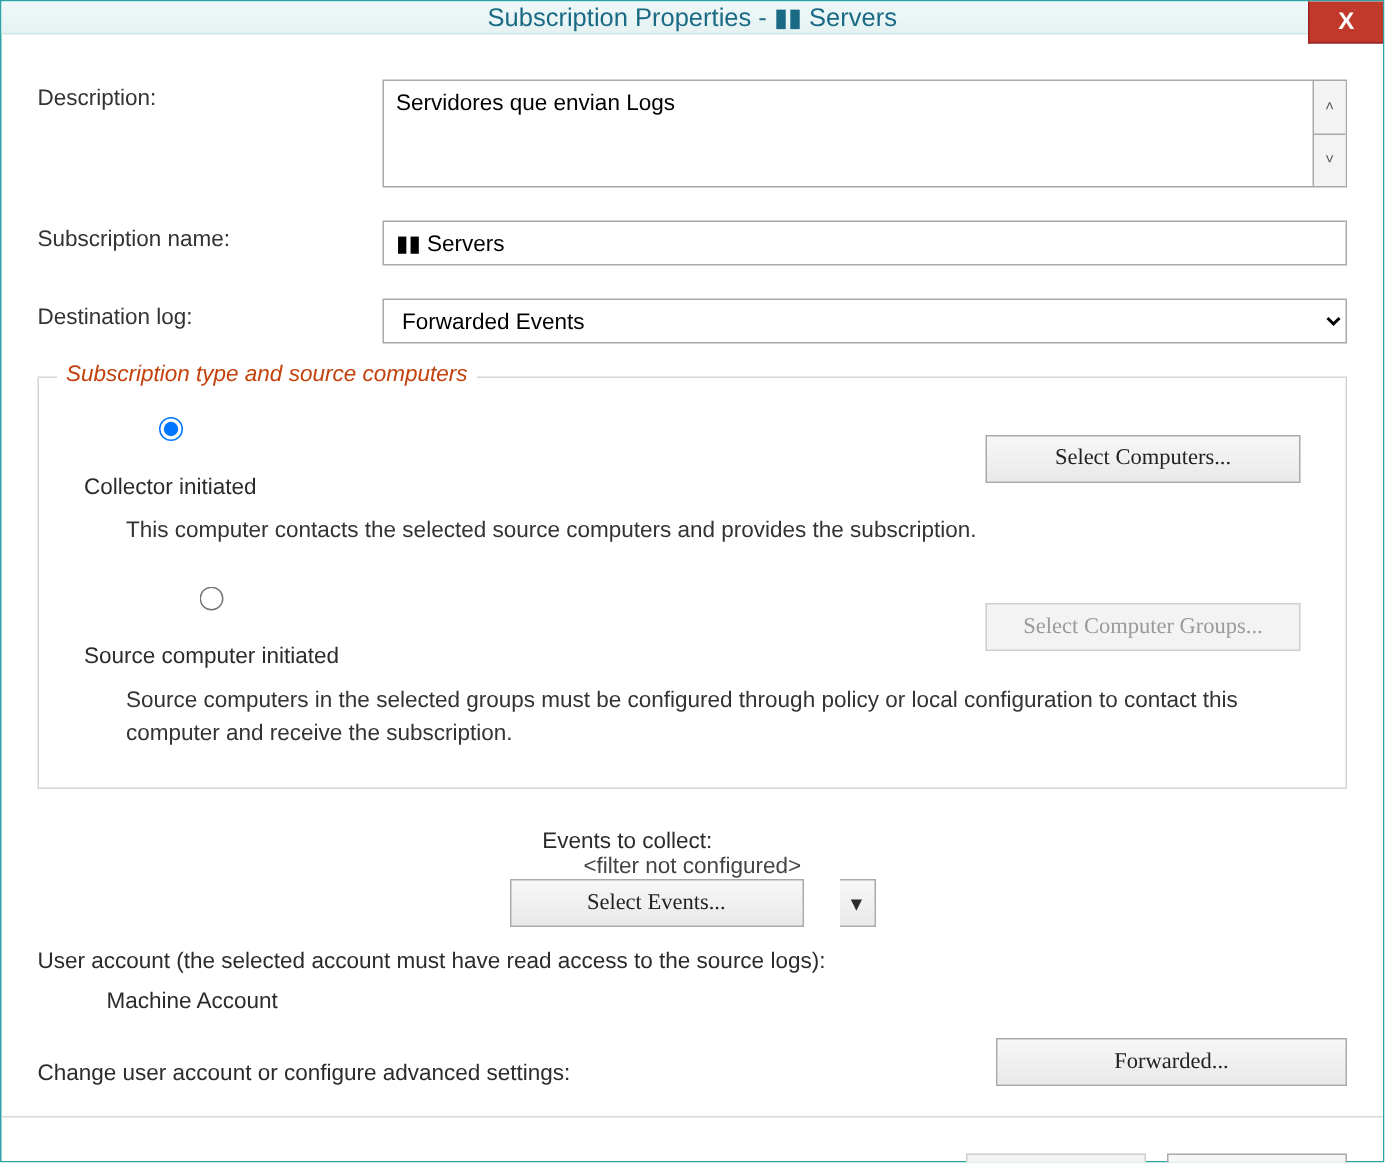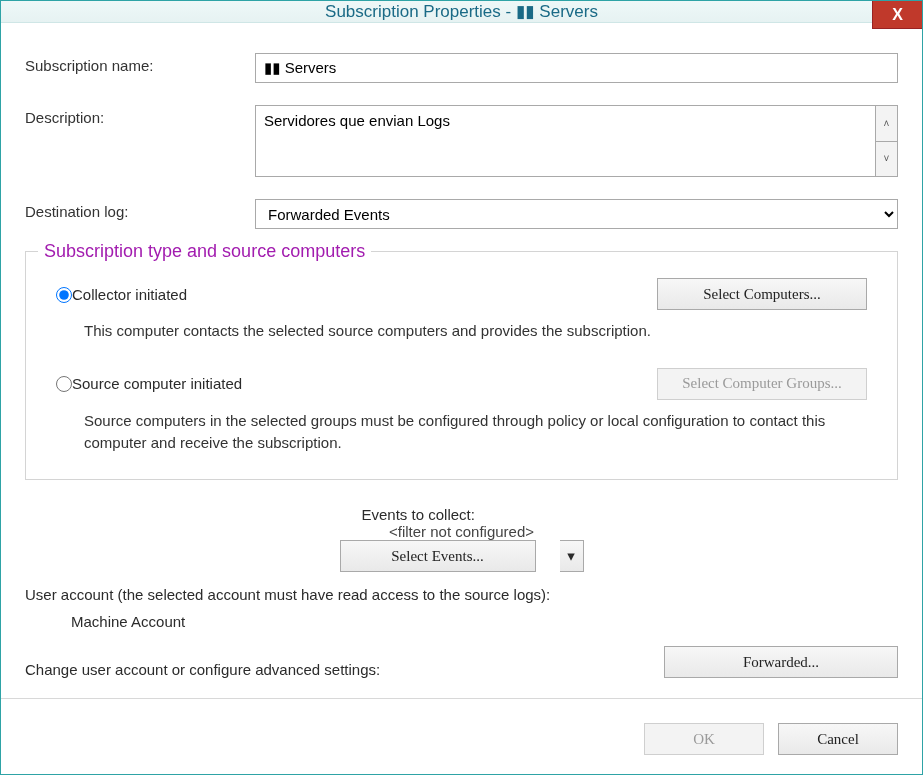--- a/index.html
+++ b/index.html
@@ -57,27 +57,27 @@
   }
   .spin-btns div:first-child { border-bottom: 1px solid #a9a9a9; }
   select.combo { appearance: auto; }
 
   .groupbox {
     border: 1px solid #d4d4d4; position: relative;
     padding: 20px 30px 22px 30px; margin: 6px 0 26px 0;
   }
   .groupbox-title {
     position: absolute; top: -11px; left: 12px;
-    background: #fff; padding: 0 6px; color: #a21caf; font-size: 18px;
+    background: #fff; padding: 0 6px; color: #c2410c; font-size: 15px; font-style: italic;
   }
   .radio-row {
     display: flex; align-items: center; justify-content: space-between;
     margin: 6px 0 10px 0;
   }
-  .radio-row .rleft { display: flex; align-items: flex-end; gap: 0; }
+  .radio-row .rleft { display: flex; align-items: center; gap: 22px; flex-direction: column; }
   .radio-row input[type=radio] { width: 16px; height: 16px; margin: 0; }
   .btn {
     min-width: 210px; height: 32px;
     background: linear-gradient(#f7f7f7,#e9e9e9);
     border: 1px solid #a9a9a9; font-size: 15px; color: #222;
     cursor: pointer; padding: 0 14px; font-family: Liberation Serif, serif;
   }
   .btn:disabled { color: #9a9a9a; border-color: #cfcfcf; background: #f3f3f3; cursor: default; }
   .helper {
     margin: 0 0 26px 28px; color: #333; line-height: 1.45;
@@ -107,36 +107,36 @@
   <div class="titlebar">
     <span class="titlebar-title">Subscription Properties - ▮▮ Servers</span>
     <div class="close-btn">
       <span>X</span>
     </div>
   </div>
 
   <div class="content">
 
     <div class="row">
-      <div class="label-col">Subscription name:</div>
-      <div class="field-col">
-        <input class="textfield" type="text" value="▮▮ Servers" style="">
-      </div>
-    </div>
-
-    <div class="row">
       <div class="label-col">Description:</div>
       <div class="field-col">
         <div class="desc-wrap">
           <textarea style="">Servidores que envian Logs</textarea>
           <div class="spin-btns">
             <div>˄</div>
             <div>˅</div>
           </div>
         </div>
+      </div>
+    </div>
+
+    <div class="row">
+      <div class="label-col">Subscription name:</div>
+      <div class="field-col">
+        <input class="textfield" type="text" value="▮▮ Servers" style="">
       </div>
     </div>
 
     <div class="row" style="margin-top:18px;">
       <div class="label-col">Destination log:</div>
       <div class="field-col">
         <select class="combo">
           <option selected="">Forwarded Events</option>
         </select>
       </div>

